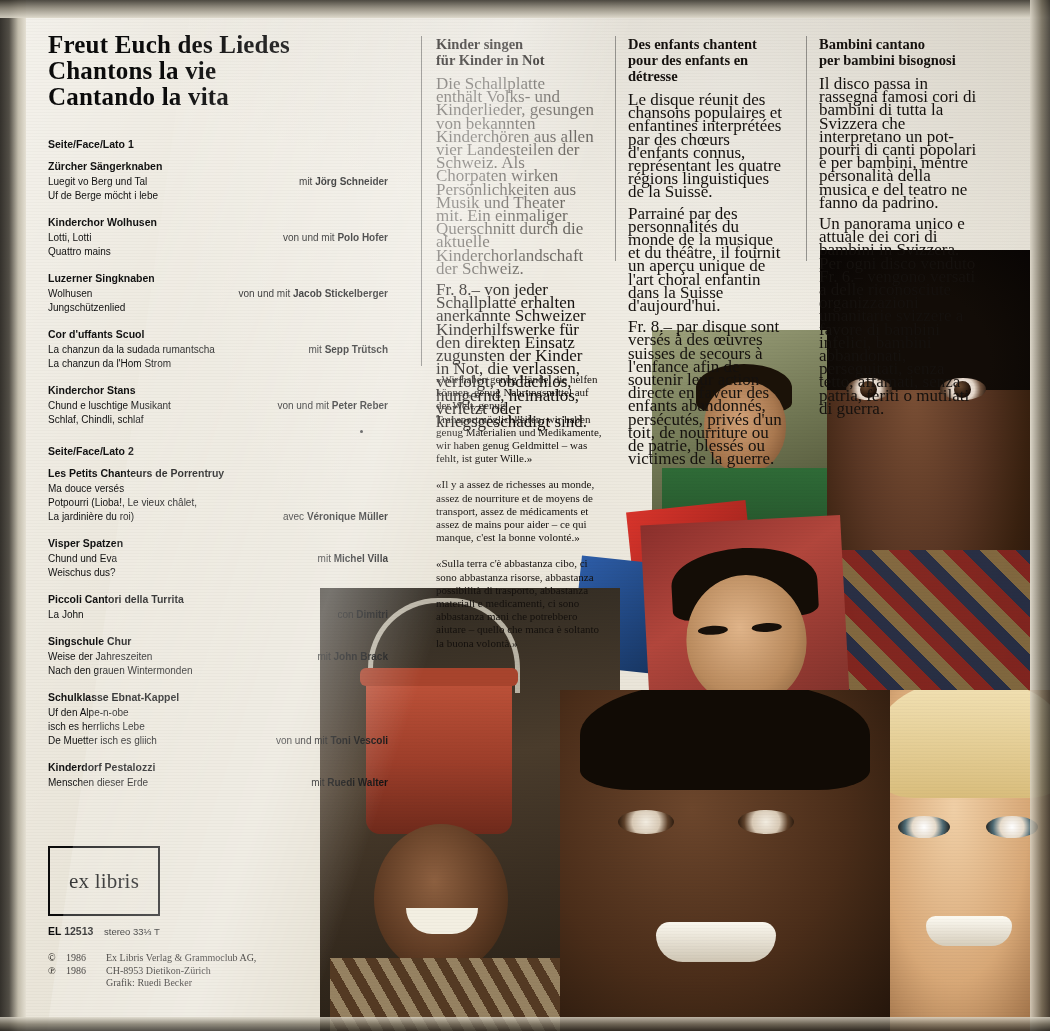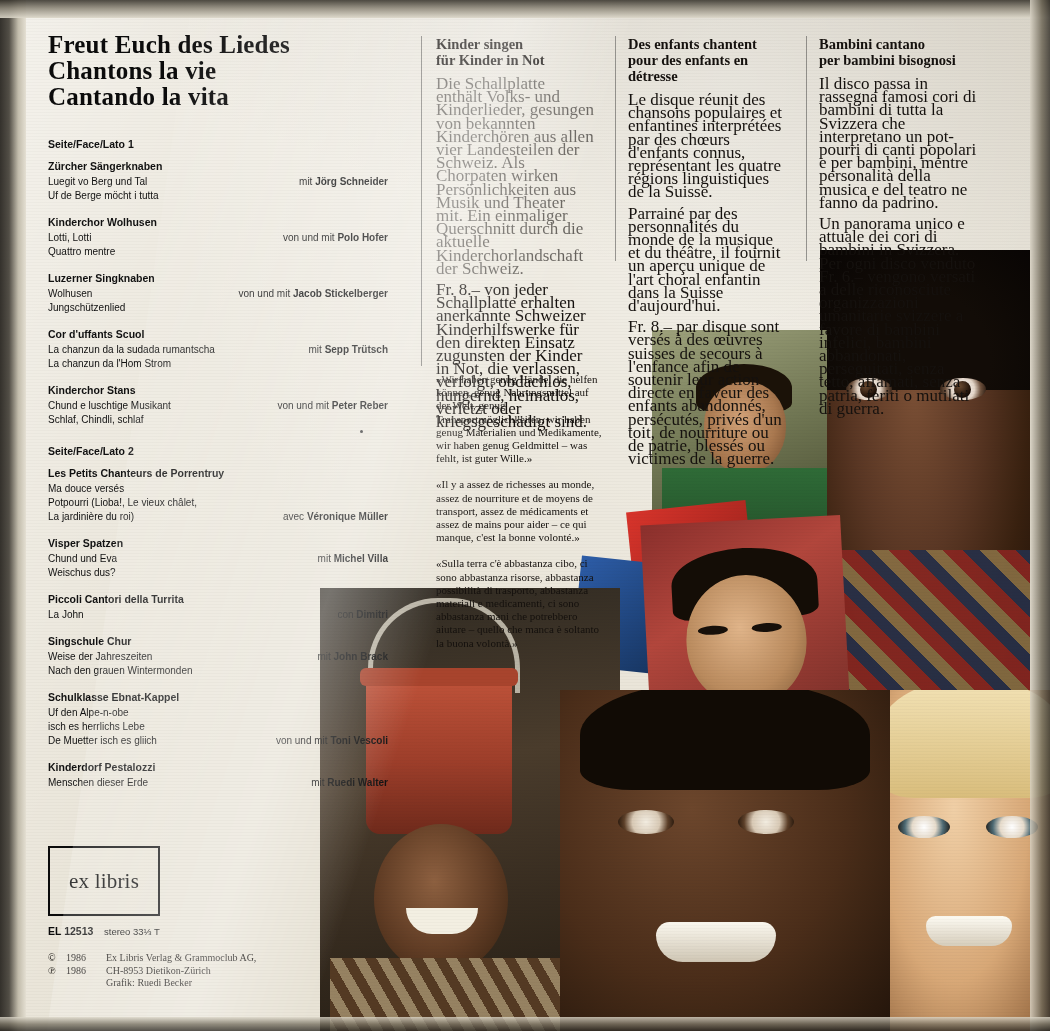--- a/index.html
+++ b/index.html
@@ -450,31 +450,31 @@
   <div class="tracklist">
     <div class="side-head">Seite/Face/Lato 1</div>
     <div id="side1-groups">
         <div class="group">
           <div class="group-name">Zürcher Sängerknaben</div>
           <div class="track-row">
             <span class="track-title">Luegit vo Berg und Tal</span>
             <span class="track-credit"><span>mit</span> <b>Jörg Schneider</b></span>
           </div>
           <div class="track-row">
-            <span class="track-title">Uf de Berge möcht i tutta</span>
+            <span class="track-title">Uf de Berge möcht i lebe</span>
           </div>
         </div>
         <div class="group">
           <div class="group-name">Kinderchor Wolhusen</div>
           <div class="track-row">
             <span class="track-title">Lotti, Lotti</span>
             <span class="track-credit"><span>von und mit</span> <b>Polo Hofer</b></span>
           </div>
           <div class="track-row">
-            <span class="track-title">Quattro mentre</span>
+            <span class="track-title">Quattro mains</span>
           </div>
         </div>
         <div class="group">
           <div class="group-name">Luzerner Singknaben</div>
           <div class="track-row">
             <span class="track-title">Wolhusen</span>
             <span class="track-credit"><span>von und mit</span> <b>Jacob Stickelberger</b></span>
           </div>
           <div class="track-row">
             <span class="track-title">Jungschützenlied</span>

